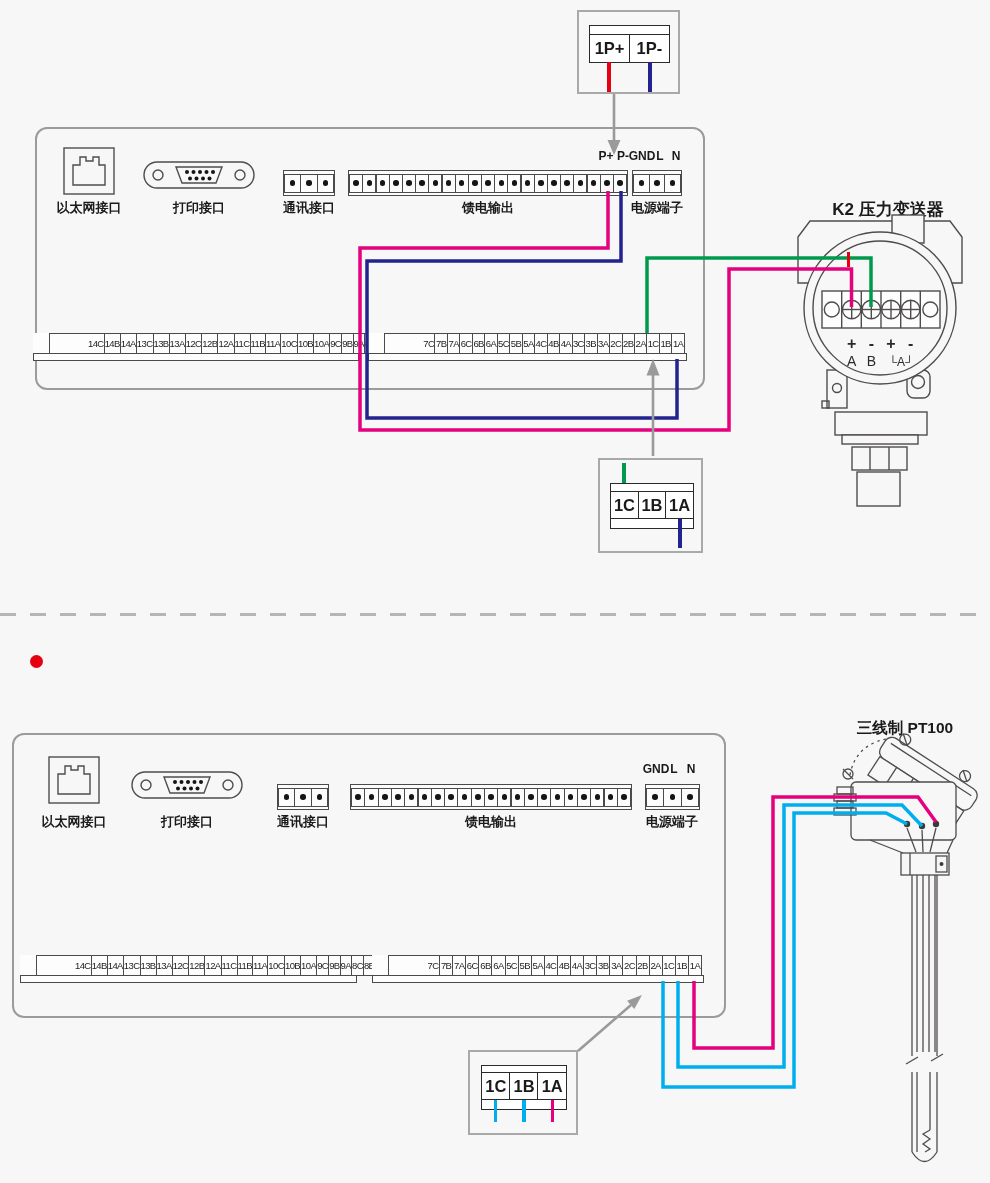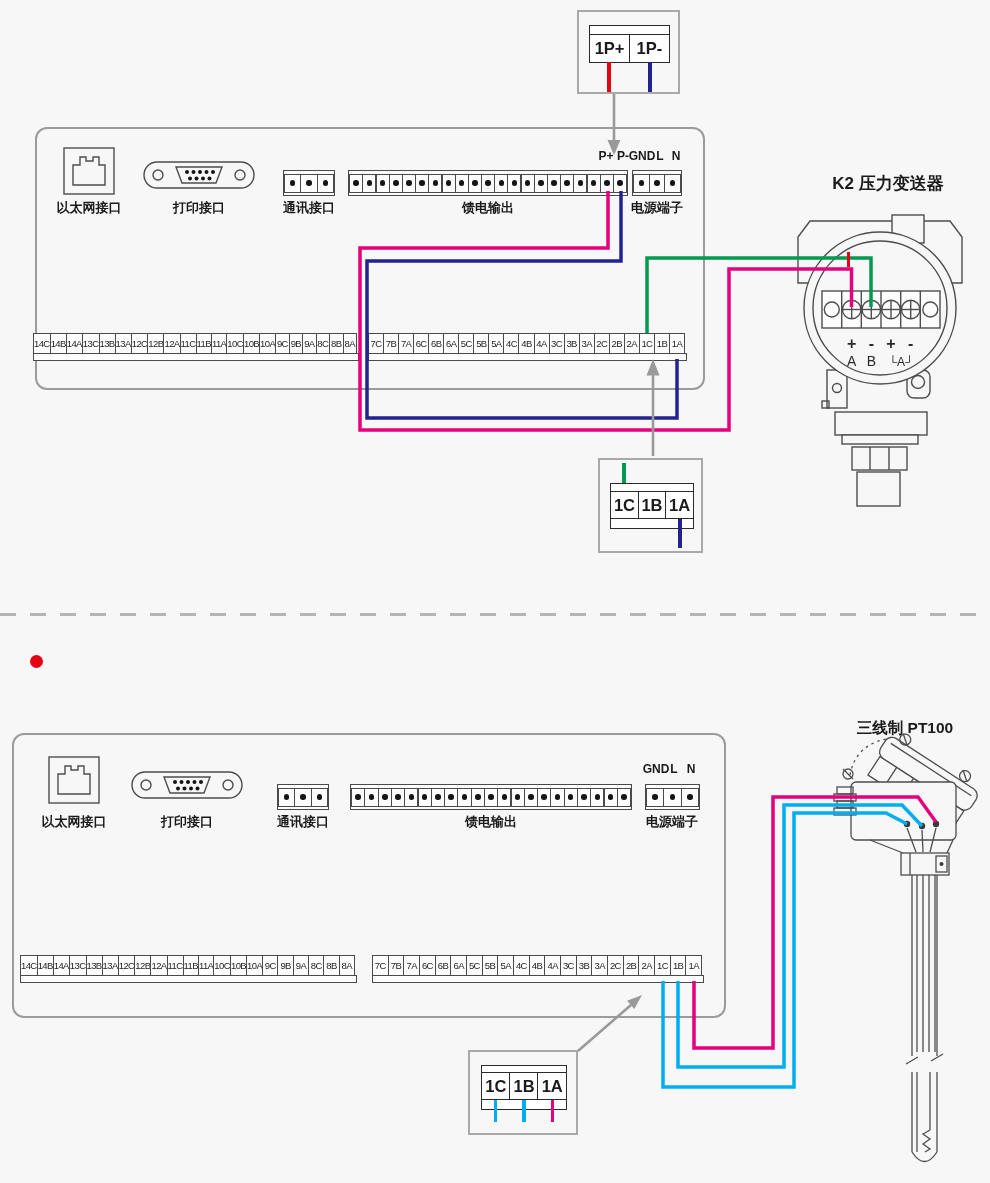--- a/index.html
+++ b/index.html
@@ -12,21 +12,21 @@
   .slbl { position:absolute; font-size:12px; font-weight:700; color:#1a1a1a;
           transform:translateX(-50%); white-space:nowrap; }
   .big-title { position:absolute; font-size:30px; font-weight:500; color:#111; letter-spacing:1px; }
   .bullet { position:absolute; width:13px; height:13px; border-radius:50%; background:#e60012; }
   .divider { position:absolute; left:0; width:100%; height:3px;
              background:repeating-linear-gradient(90deg,#b5b5b5 0 16px, transparent 16px 30px); }
   
   .label-strip { position:absolute; display:flex; height:21px; background:#fdfdfd; }
   .tcell { flex:1; margin-left:-1px; border:1.2px solid #4a4a4a; display:flex; align-items:center;
            justify-content:center; font-size:9.5px; letter-spacing:-0.6px; color:#222; background:#fdfdfd; }
-  .tcell:first-child { margin-left:0; }
+  .tcell:first-child { margin-left:16px;padding-left:38px; }
   .label-strip::after { content:""; position:absolute; left:0; top:20px; width:100%; height:6px;
            border:1.2px solid #4a4a4a; background:#fdfdfd; }
   
   .dot-strip { position:absolute; background:#fcfcfc; border:1.2px solid #4a4a4a; display:flex;
            flex-direction:column; padding:2.5px 0; height:26px; }
   .dotrow { flex:1; display:flex; }
   .dcell { flex:1; margin-left:-1.2px; border:1.2px solid #4a4a4a; position:relative; }
   .dcell:first-child { margin-left:0; }
   .dcell::after { content:""; position:absolute; left:50%; top:50%; width:5.5px; height:5.5px;
            margin:-2.75px 0 0 -2.75px; border-radius:50%; background:#151515; }
@@ -184,21 +184,21 @@
       <span class="tcell">3B</span>
       <span class="tcell">3A</span>
       <span class="tcell">2C</span>
       <span class="tcell">2B</span>
       <span class="tcell">2A</span>
       <span class="tcell">1C</span>
       <span class="tcell">1B</span>
       <span class="tcell">1A</span>
     </div>
 
-  <div class="lbl" style="left:888px;top:172px;font-size:17px">K2  压力变送器</div>
+  <div class="lbl" style="left:888px;top:198px;font-size:17px">K2  压力变送器</div>
   <svg class="devsvg" style="left:770px;top:185px" width="220" height="340" viewBox="0 0 220 340">
     <g stroke="#4f4c4c" fill="none" stroke-width="1.4">
       <path d="M28,52 L40,36 H180 L192,52 V98 H28 Z" fill="#f7f7f8"></path>
       <rect x="122" y="30" width="32" height="28" fill="#f7f7f8"></rect>
       <rect x="57" y="185" width="20" height="38"></rect>
         <circle cx="67" cy="203" r="4.5"></circle>
       <rect x="137" y="185" width="23" height="28" rx="7"></rect>
         <circle cx="148" cy="197" r="6.5"></circle>
       <rect x="52" y="216" width="7" height="7"></rect>
       <rect x="65" y="227" width="92" height="23" fill="#f7f7f8"></rect>

